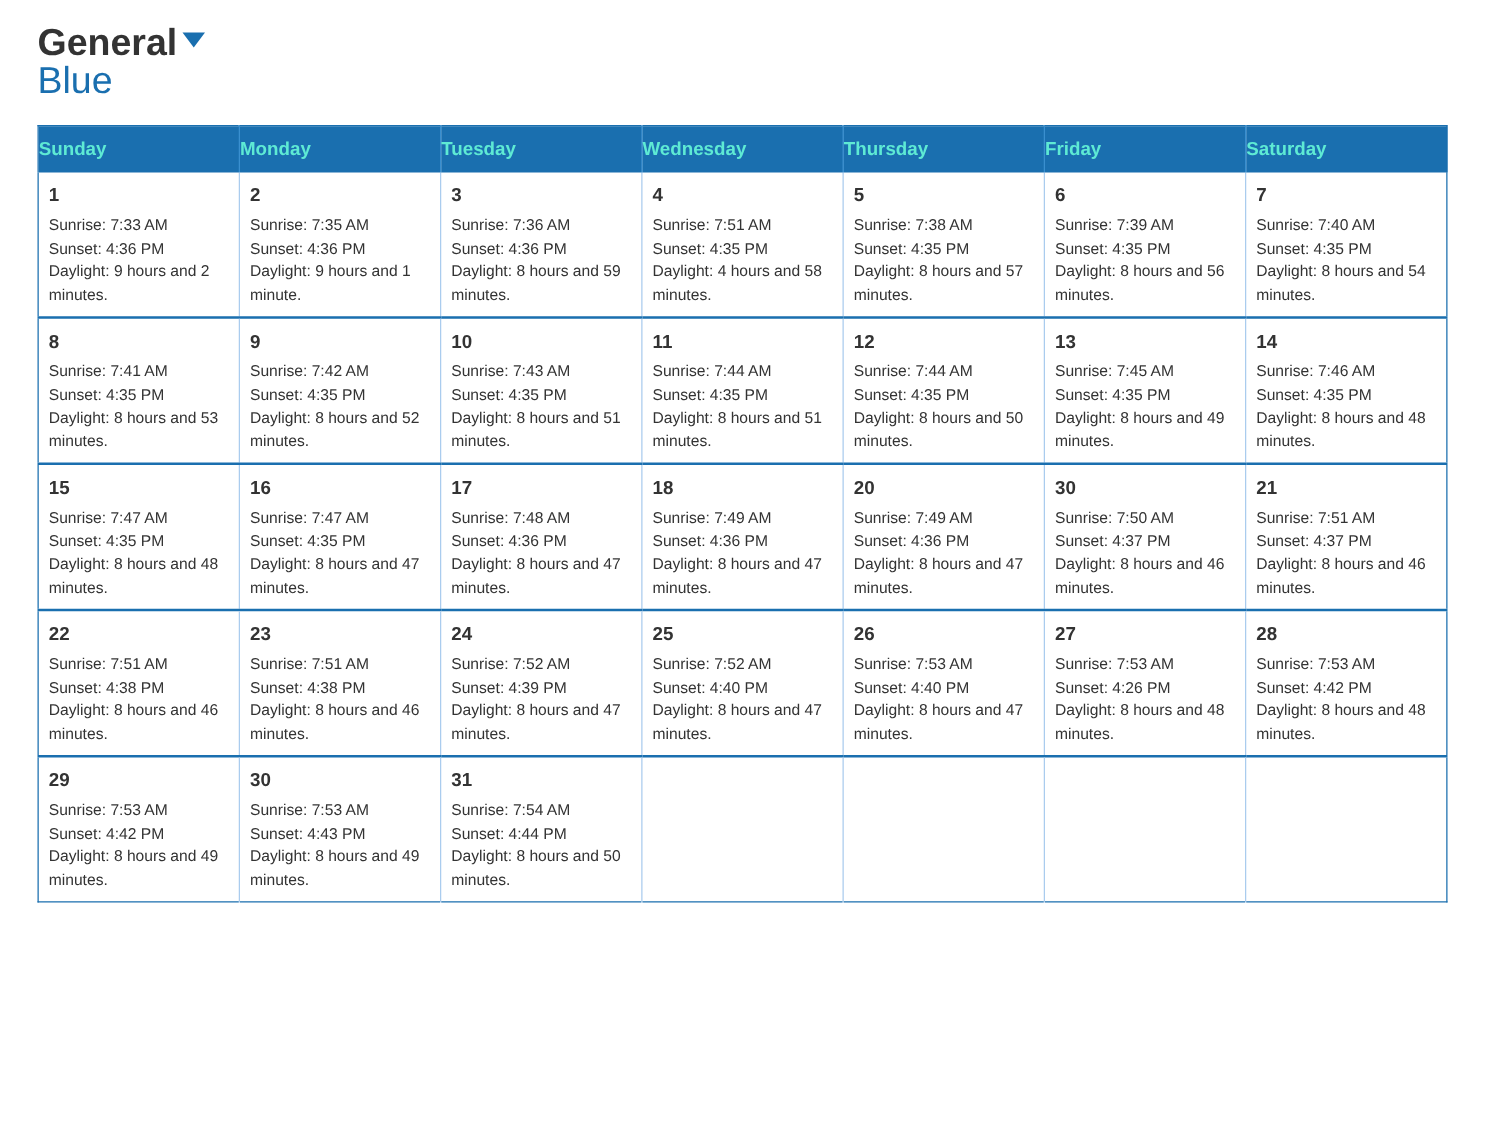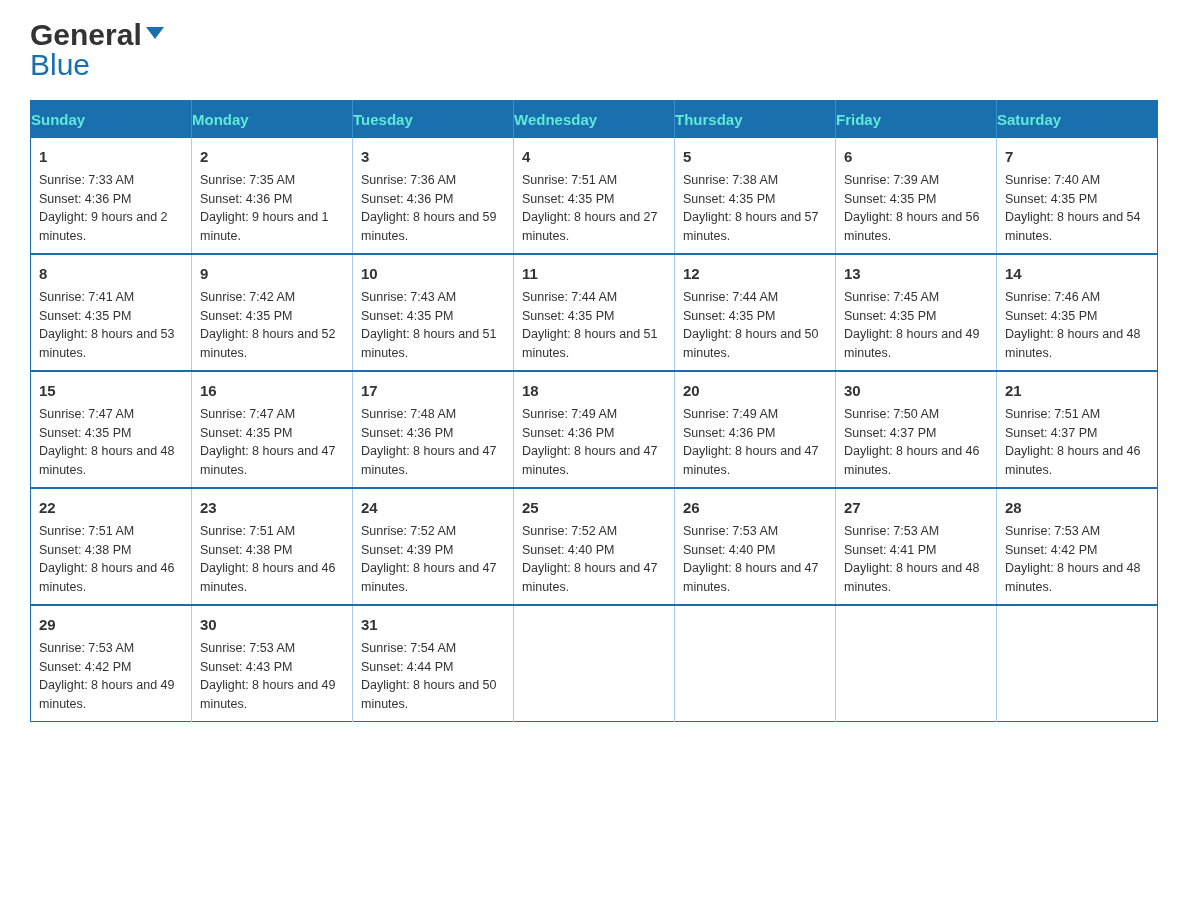--- a/index.html
+++ b/index.html
@@ -141,21 +141,21 @@
         <th>Thursday</th>
         <th>Friday</th>
         <th>Saturday</th>
       </tr>
   </thead>
   <tbody id="calendar-body">
   <tr>
         <td><span class="day-number">1</span><span class="day-info">Sunrise: 7:33 AM</span><br><span class="day-info">Sunset: 4:36 PM</span><br><span class="day-info">Daylight: 9 hours and 2 minutes.</span></td>
         <td><span class="day-number">2</span><span class="day-info">Sunrise: 7:35 AM</span><br><span class="day-info">Sunset: 4:36 PM</span><br><span class="day-info">Daylight: 9 hours and 1 minute.</span></td>
         <td><span class="day-number">3</span><span class="day-info">Sunrise: 7:36 AM</span><br><span class="day-info">Sunset: 4:36 PM</span><br><span class="day-info">Daylight: 8 hours and 59 minutes.</span></td>
-        <td><span class="day-number">4</span><span class="day-info">Sunrise: 7:51 AM</span><br><span class="day-info">Sunset: 4:35 PM</span><br><span class="day-info">Daylight: 8 hours and 27 minutes.</span></td>
+        <td><span class="day-number">4</span><span class="day-info">Sunrise: 7:51 AM</span><br><span class="day-info">Sunset: 4:35 PM</span><br><span class="day-info">Daylight: 4 hours and 58 minutes.</span></td>
         <td><span class="day-number">5</span><span class="day-info">Sunrise: 7:38 AM</span><br><span class="day-info">Sunset: 4:35 PM</span><br><span class="day-info">Daylight: 8 hours and 57 minutes.</span></td>
         <td><span class="day-number">6</span><span class="day-info">Sunrise: 7:39 AM</span><br><span class="day-info">Sunset: 4:35 PM</span><br><span class="day-info">Daylight: 8 hours and 56 minutes.</span></td>
         <td><span class="day-number">7</span><span class="day-info">Sunrise: 7:40 AM</span><br><span class="day-info">Sunset: 4:35 PM</span><br><span class="day-info">Daylight: 8 hours and 54 minutes.</span></td>
       </tr>
       <tr>
         <td><span class="day-number">8</span><span class="day-info">Sunrise: 7:41 AM</span><br><span class="day-info">Sunset: 4:35 PM</span><br><span class="day-info">Daylight: 8 hours and 53 minutes.</span></td>
         <td><span class="day-number">9</span><span class="day-info">Sunrise: 7:42 AM</span><br><span class="day-info">Sunset: 4:35 PM</span><br><span class="day-info">Daylight: 8 hours and 52 minutes.</span></td>
         <td><span class="day-number">10</span><span class="day-info">Sunrise: 7:43 AM</span><br><span class="day-info">Sunset: 4:35 PM</span><br><span class="day-info">Daylight: 8 hours and 51 minutes.</span></td>
         <td><span class="day-number">11</span><span class="day-info">Sunrise: 7:44 AM</span><br><span class="day-info">Sunset: 4:35 PM</span><br><span class="day-info">Daylight: 8 hours and 51 minutes.</span></td>
         <td><span class="day-number">12</span><span class="day-info">Sunrise: 7:44 AM</span><br><span class="day-info">Sunset: 4:35 PM</span><br><span class="day-info">Daylight: 8 hours and 50 minutes.</span></td>
@@ -170,21 +170,21 @@
         <td><span class="day-number">20</span><span class="day-info">Sunrise: 7:49 AM</span><br><span class="day-info">Sunset: 4:36 PM</span><br><span class="day-info">Daylight: 8 hours and 47 minutes.</span></td>
         <td><span class="day-number">30</span><span class="day-info">Sunrise: 7:50 AM</span><br><span class="day-info">Sunset: 4:37 PM</span><br><span class="day-info">Daylight: 8 hours and 46 minutes.</span></td>
         <td><span class="day-number">21</span><span class="day-info">Sunrise: 7:51 AM</span><br><span class="day-info">Sunset: 4:37 PM</span><br><span class="day-info">Daylight: 8 hours and 46 minutes.</span></td>
       </tr>
       <tr>
         <td><span class="day-number">22</span><span class="day-info">Sunrise: 7:51 AM</span><br><span class="day-info">Sunset: 4:38 PM</span><br><span class="day-info">Daylight: 8 hours and 46 minutes.</span></td>
         <td><span class="day-number">23</span><span class="day-info">Sunrise: 7:51 AM</span><br><span class="day-info">Sunset: 4:38 PM</span><br><span class="day-info">Daylight: 8 hours and 46 minutes.</span></td>
         <td><span class="day-number">24</span><span class="day-info">Sunrise: 7:52 AM</span><br><span class="day-info">Sunset: 4:39 PM</span><br><span class="day-info">Daylight: 8 hours and 47 minutes.</span></td>
         <td><span class="day-number">25</span><span class="day-info">Sunrise: 7:52 AM</span><br><span class="day-info">Sunset: 4:40 PM</span><br><span class="day-info">Daylight: 8 hours and 47 minutes.</span></td>
         <td><span class="day-number">26</span><span class="day-info">Sunrise: 7:53 AM</span><br><span class="day-info">Sunset: 4:40 PM</span><br><span class="day-info">Daylight: 8 hours and 47 minutes.</span></td>
-        <td><span class="day-number">27</span><span class="day-info">Sunrise: 7:53 AM</span><br><span class="day-info">Sunset: 4:41 PM</span><br><span class="day-info">Daylight: 8 hours and 48 minutes.</span></td>
+        <td><span class="day-number">27</span><span class="day-info">Sunrise: 7:53 AM</span><br><span class="day-info">Sunset: 4:26 PM</span><br><span class="day-info">Daylight: 8 hours and 48 minutes.</span></td>
         <td><span class="day-number">28</span><span class="day-info">Sunrise: 7:53 AM</span><br><span class="day-info">Sunset: 4:42 PM</span><br><span class="day-info">Daylight: 8 hours and 48 minutes.</span></td>
       </tr>
       <tr>
         <td><span class="day-number">29</span><span class="day-info">Sunrise: 7:53 AM</span><br><span class="day-info">Sunset: 4:42 PM</span><br><span class="day-info">Daylight: 8 hours and 49 minutes.</span></td>
         <td><span class="day-number">30</span><span class="day-info">Sunrise: 7:53 AM</span><br><span class="day-info">Sunset: 4:43 PM</span><br><span class="day-info">Daylight: 8 hours and 49 minutes.</span></td>
         <td><span class="day-number">31</span><span class="day-info">Sunrise: 7:54 AM</span><br><span class="day-info">Sunset: 4:44 PM</span><br><span class="day-info">Daylight: 8 hours and 50 minutes.</span></td>
         <td class="empty-cell"></td>
         <td class="empty-cell"></td>
         <td class="empty-cell"></td>
         <td class="empty-cell"></td>

